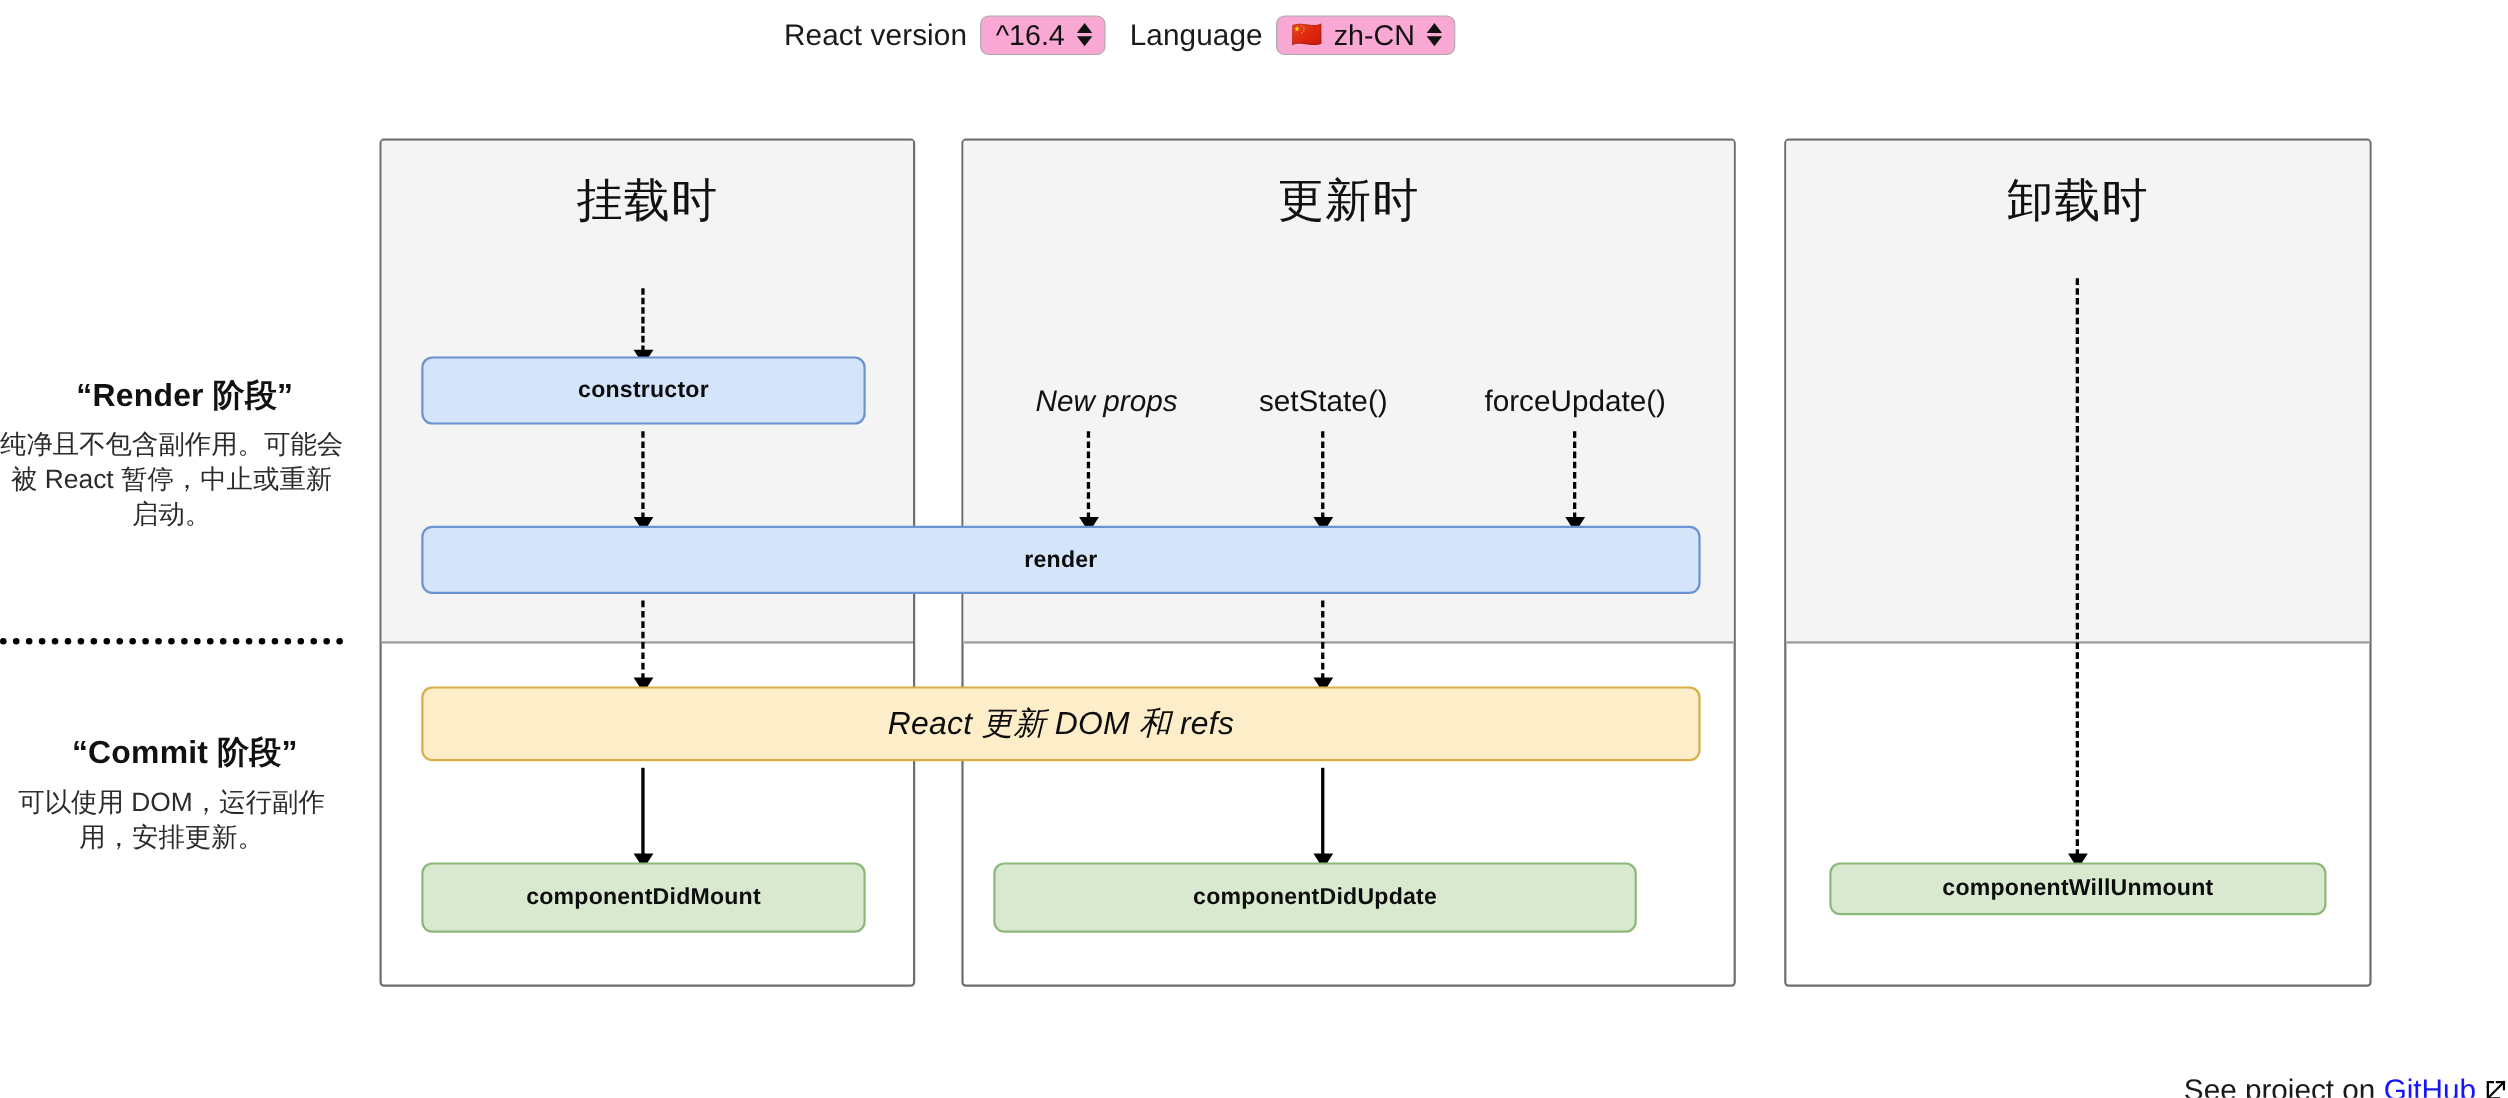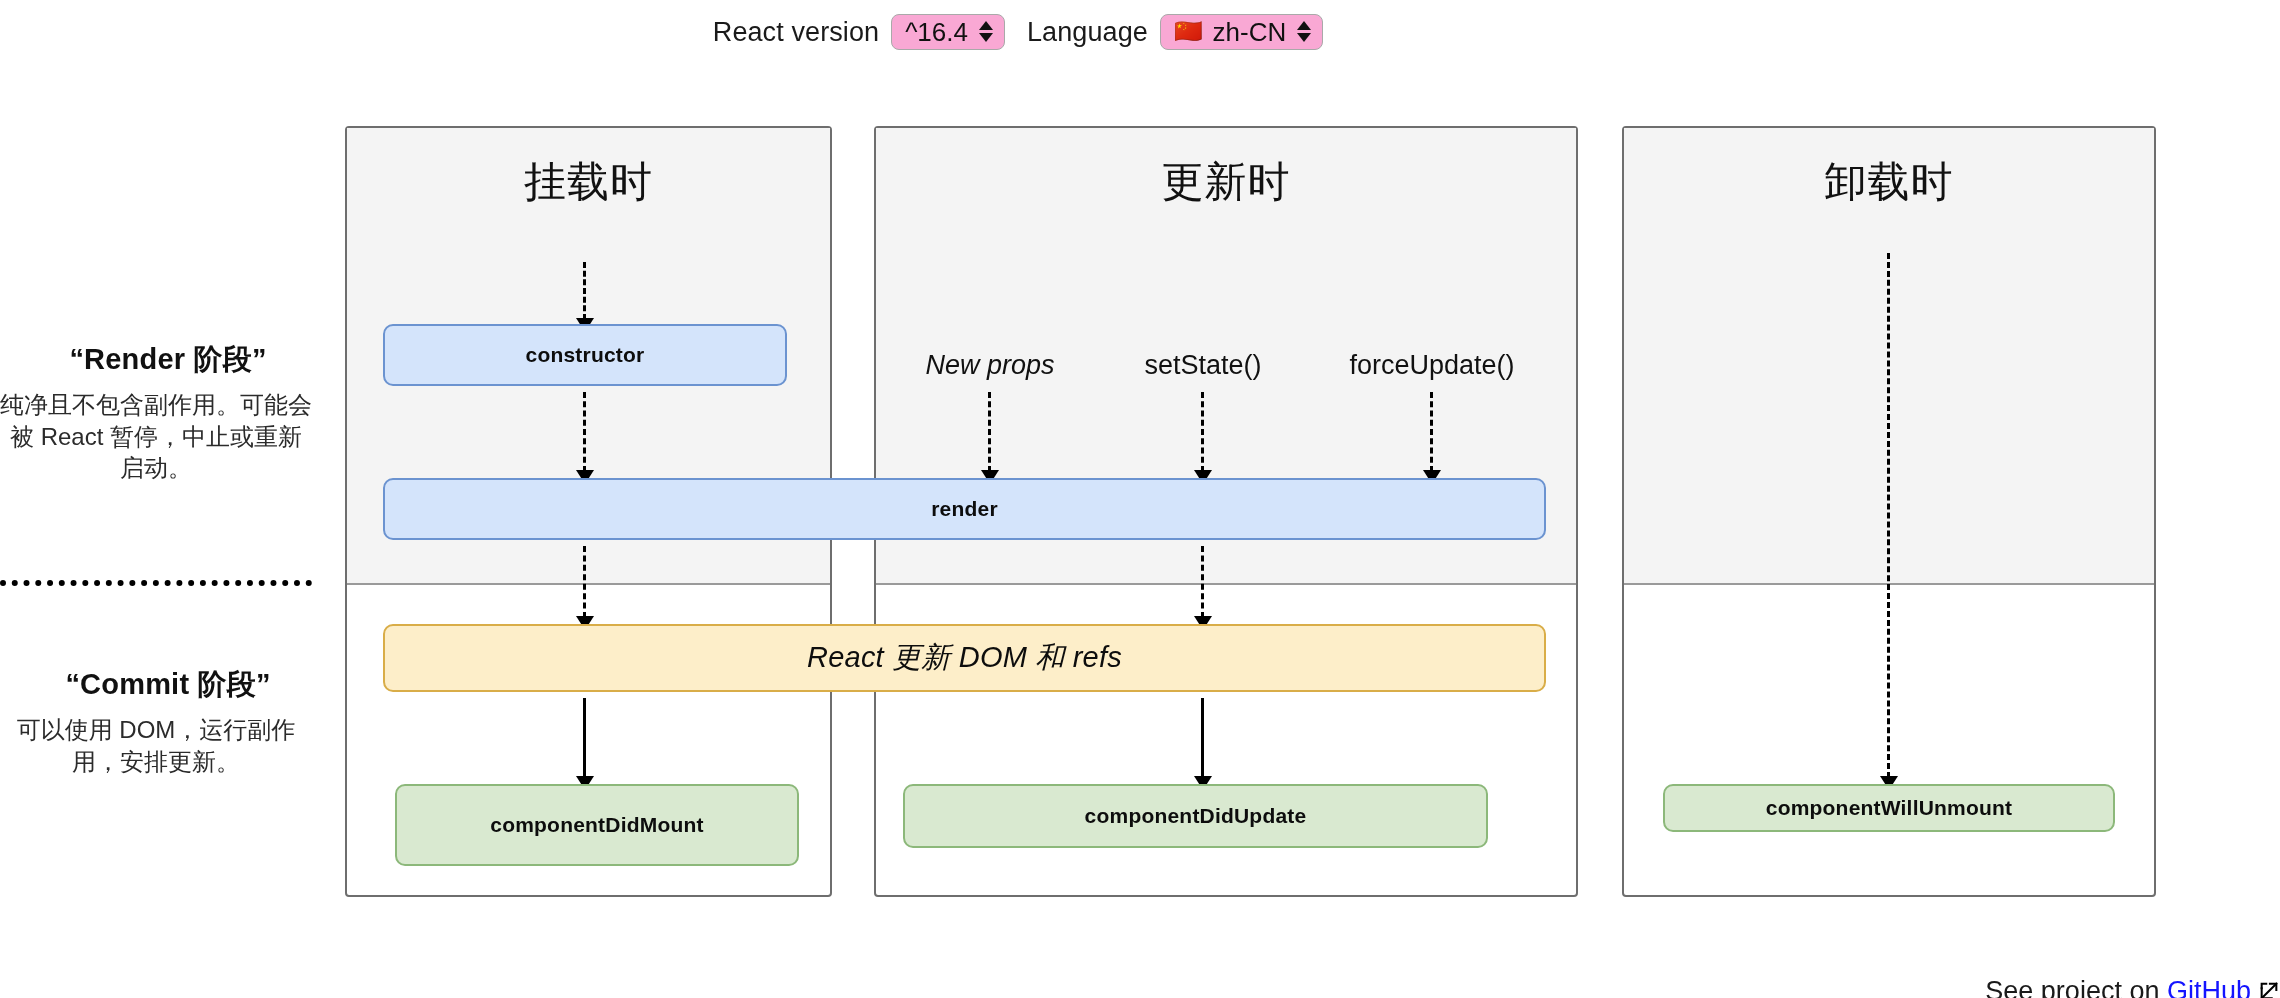--- a/index.html
+++ b/index.html
@@ -157,34 +157,34 @@
     color: #0d0d0d;
     letter-spacing: .2px;
   }
   .node.blue   { background: #d4e4fb; border: 2.2px solid #6b93d0; }
   .node.yellow { background: #fdeec9; border: 2.2px solid #d9ad48; font-weight: normal; font-style: italic; font-size: 29px; }
   .node.green  { background: #d9e9d0; border: 2.2px solid #8cb87a; }
 
   #node-constructor       { left: 383px;  top: 324px; width: 404px; height: 62px; }
   #node-render            { left: 383px;  top: 478px; width: 1163px; height: 62px; }
   #node-react-dom         { left: 383px;  top: 624px; width: 1163px; height: 68px; }
-  #node-did-mount         { left: 383px;  top: 784px; width: 404px; height: 82px; margin-left: 12px; }
+  #node-did-mount         { left: 383px;  top: 784px; width: 404px; height: 64px; }
   #node-did-update        { left: 903px;  top: 784px; width: 585px; height: 64px; }
   #node-will-unmount      { left: 1663px; top: 784px; width: 452px; height: 48px; }
 
   
   .trigger {
     position: absolute;
     font-size: 27px;
     color: #111;
     white-space: nowrap;
     transform: translateX(-50%);
     text-align: center;
   }
-  .trigger.italic { font-style: italic; }
+  .trigger.italic { font-style: italic; margin-left: 16px; }
   #trig-newprops    { left: 990px;  top: 350px; }
   #trig-setstate    { left: 1203px; top: 350px; }
   #trig-forceupdate { left: 1432px; top: 350px; }
 
   
   .arrow {
     position: absolute;
     width: 0;
     transform: translateX(-50%);
   }

